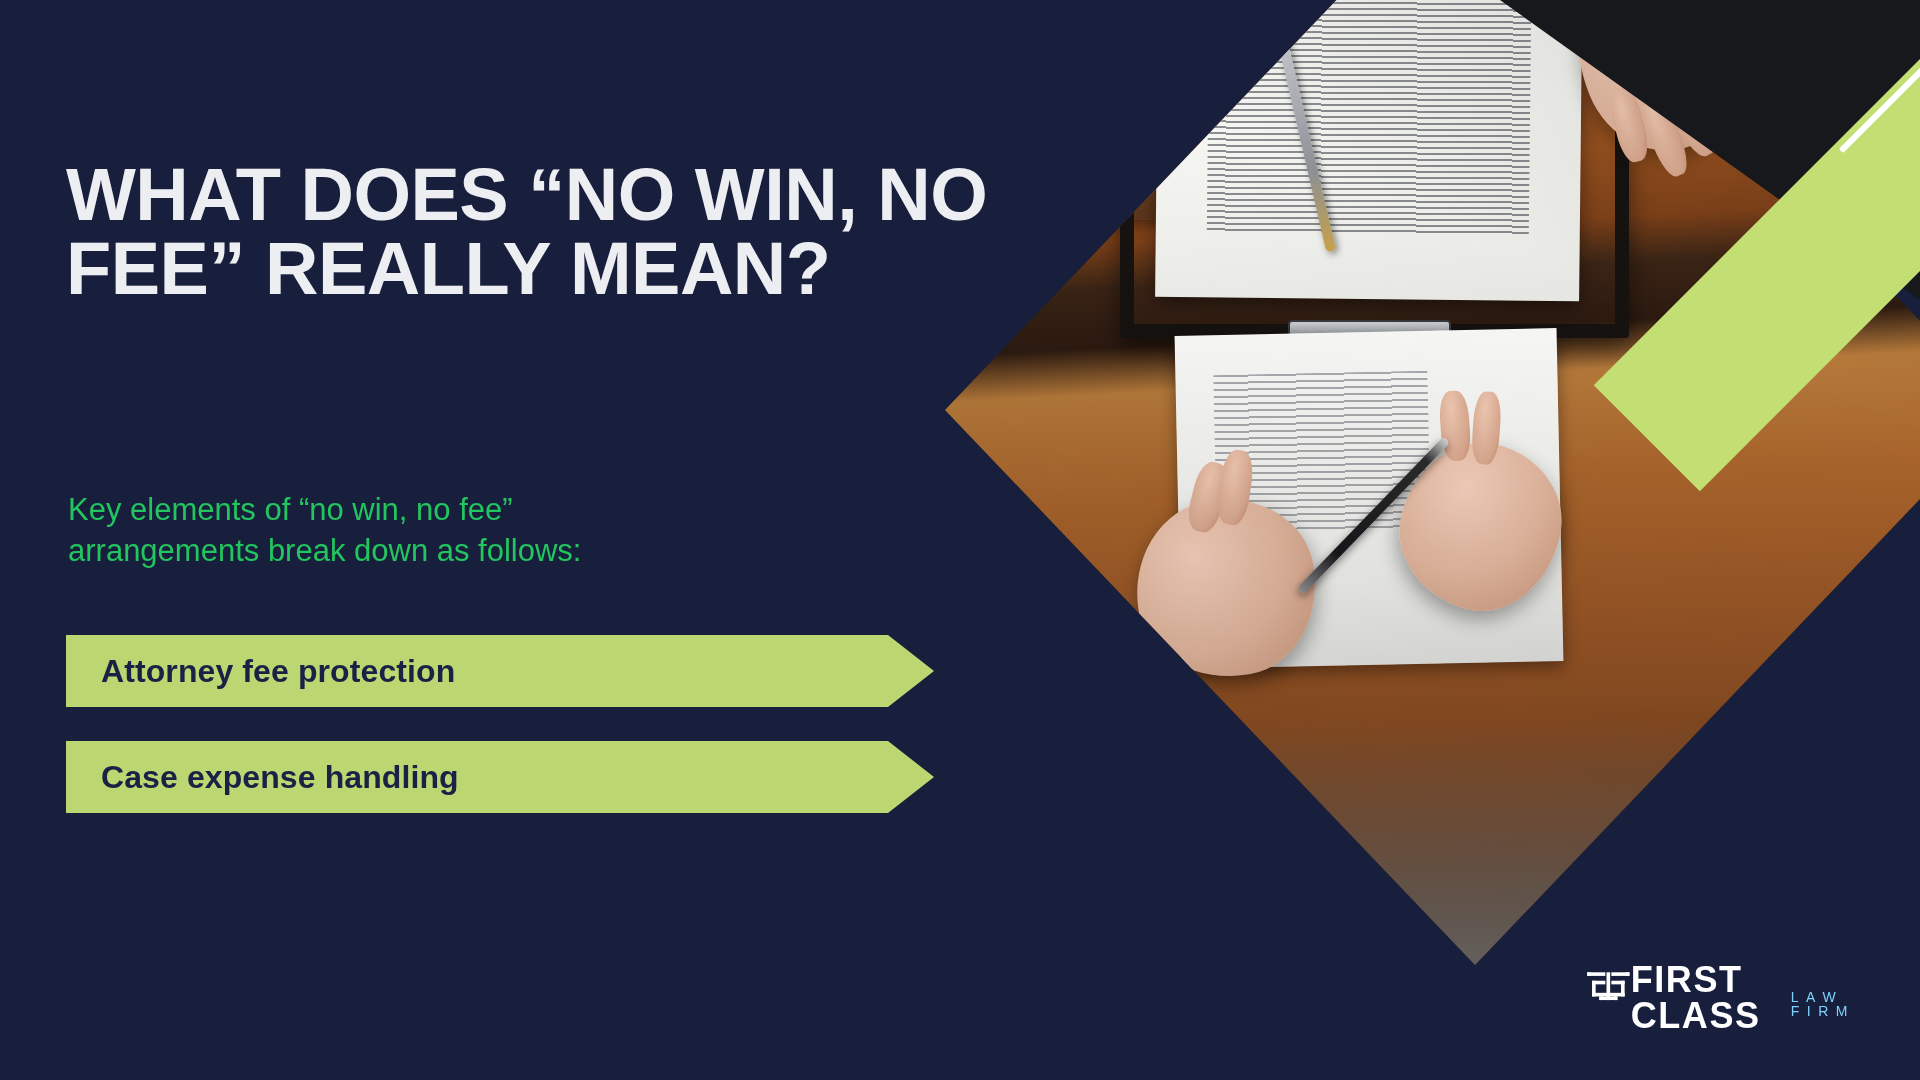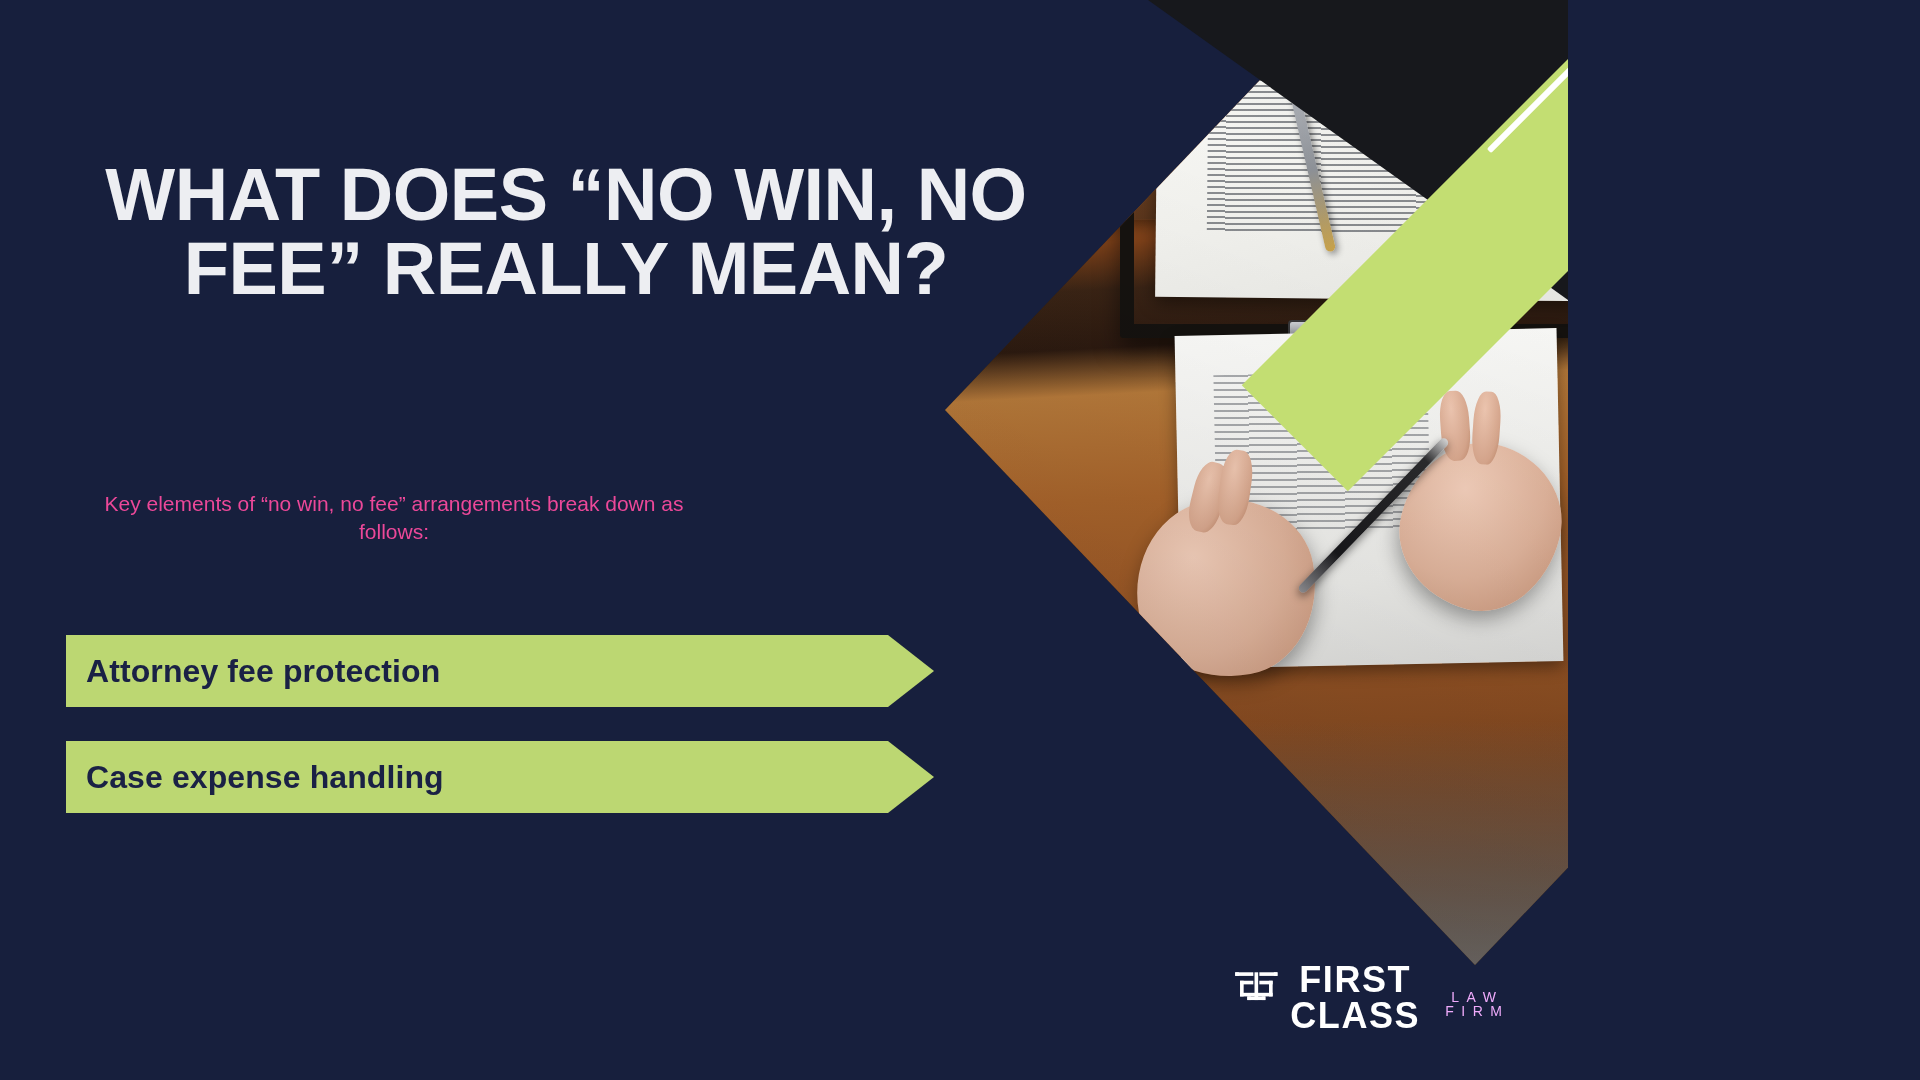--- a/index.html
+++ b/index.html
@@ -5,24 +5,23 @@
   * { margin:0; padding:0; box-sizing:border-box; }
   html, body {
     width:1920px; height:1080px;
     overflow:hidden;
     background:#171f3d;
     font-family:"Liberation Sans", sans-serif;
   }
 
   #slide {
     position:relative;
-    width:1568px; height:1080px;
+    width:1920px; height:1080px;
     background:#171f3d;
     overflow:hidden;
-    text-align:center;
   }
 
   
   .photo-diamond {
     position:absolute;
     left:945px; top:-145px;
     width:1060px; height:1110px;
     clip-path: polygon(50% 0%, 100% 50%, 50% 100%, 0% 50%);
     overflow:hidden;
     background:#2b1d14;
@@ -206,45 +205,45 @@
     width:1000px;
     font-size:74px;
     line-height:1.00;
     font-weight:700;
     letter-spacing:-0.5px;
     color:#edeef2;
     text-transform:uppercase;
   }
   .subhead{
     position:absolute;
-    top:490px; left:8px;
+    top:490px; left:2px;
     width:640px;
-    font-size:21px;
+    font-size:31px;
     line-height:1.32;
     font-weight:400;
-    color:#ec4899;
+    color:#22c55e;
   }
 
   .banners{
     position:absolute;
     top:635px; left:0;
     width:920px;
   }
   .banner{
     position:relative;
     width:868px;
     height:72px;
     margin-bottom:34px;
     background:#bcd772;
     clip-path:polygon(0 0, calc(100% - 46px) 0, 100% 50%, calc(100% - 46px) 100%, 0 100%);
     display:flex;
     align-items:center;
   }
   .banner-label{
-    padding-left:20px;
+    padding-left:35px;
     font-size:32px;
     font-weight:700;
     color:#1a2145;
     letter-spacing:0.1px;
     white-space:nowrap;
   }
 
   
   .logo{
     position:absolute;
@@ -263,21 +262,21 @@
     font-weight:700;
     letter-spacing:1.6px;
     color:#ffffff;
     line-height:1;
   }
   .logo-sub{
     margin-top:11px;
     font-size:14px;
     font-weight:400;
     letter-spacing:7.5px;
-    color:#f0abfc;
+    color:#7dd3fc;
     line-height:1;
     padding-left:7px;
   }
 </style>
 </head>
 <body>
 
 <div id="slide">
 
   <div class="photo-diamond">

